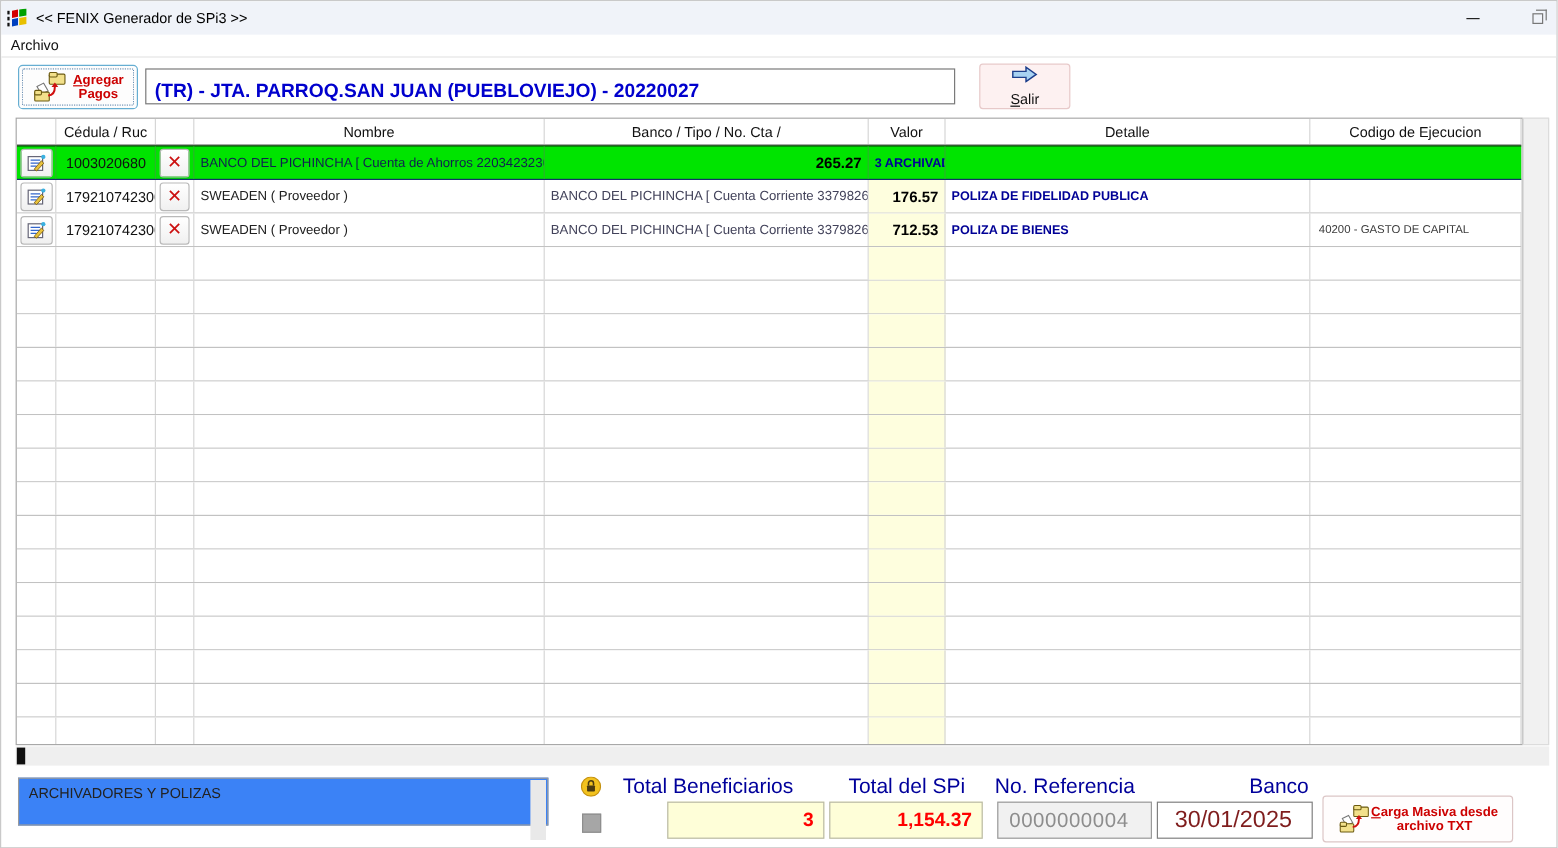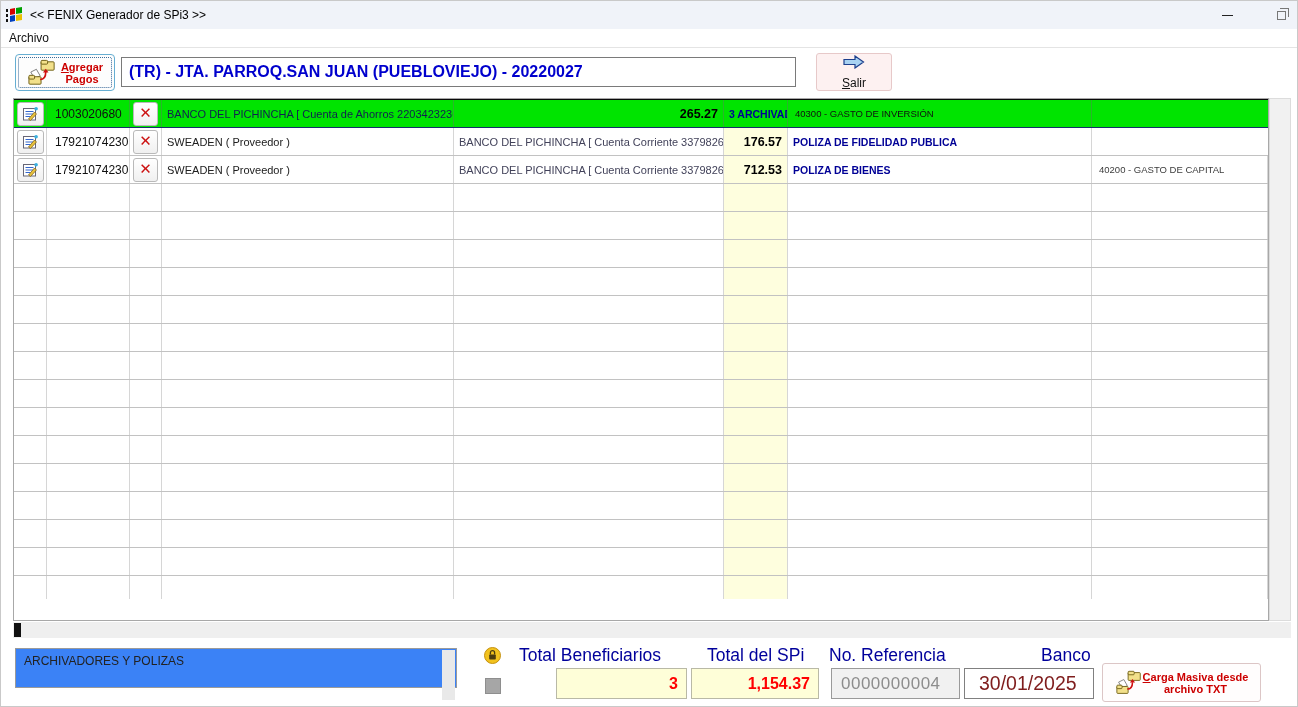--- a/index.html
+++ b/index.html
@@ -20,21 +20,21 @@
   .restore-glyph { position:relative; width:9px; height:9px; border:1px solid #777; background:#f0f3f9; }
   .restore-glyph::before { content:""; position:absolute; left:2px; top:-4px; width:8px; height:8px; border:1px solid #777; border-bottom:none; border-left:none; }
   
   .menubar { position:absolute; left:0; top:28px; width:100%; height:19px; background:#ffffff; border-bottom:1px solid #e4e4e4; display:flex; align-items:center; }
   .menu-item { font-size:12px; color:#111; padding:0 8px; height:100%; display:flex; align-items:center; }
   
   .btn-add { position:absolute; left:14px; top:53px; width:100px; height:37px; background:#fdfdfd; border:1px solid #66aed2; border-radius:4px; display:flex; align-items:center; justify-content:center; gap:4px; cursor:pointer; }
   .btn-add .inner-focus { position:absolute; inset:2px; border:1px dotted #3a6a9a; border-radius:2px; }
   .red-btn-label { color:#cc0000; font-weight:bold; font-size:11px; line-height:12px; text-align:center; }
   .uf::first-letter { text-decoration:underline; }
-  .entity-field { position:absolute; left:120px; top:56px; width:675px; height:30px; background:#fff; border:1px solid #7a7a7a; font-weight:bold; font-size:16px; color:#0000cd; display:flex; align-items:center; padding-left:7px; white-space:nowrap; overflow:hidden; }
+  .entity-field { position:absolute; left:120px; top:56px; width:675px; height:30px; background:#fff; border:1px solid #7a7a7a; font-weight:bold; font-size:16px; color:#0000cd; display:flex; align-items:flex-end; padding-left:7px; white-space:nowrap; overflow:hidden; }
   .btn-exit { position:absolute; left:815px; top:52px; width:76px; height:38px; background:#fdf1f1; border:1px solid #e7c9c9; border-radius:3px; display:flex; flex-direction:column; align-items:center; justify-content:center; cursor:pointer; }
   .btn-exit .lbl { font-size:12px; color:#111; margin-top:7px; }
   
   .grid { position:absolute; left:12px; top:97px; width:1256px; height:523px; border:1px solid #a8a8a8; background:#fff; overflow:hidden; }
   .grid-header { display:grid; grid-template-columns:33px 83px 32px 292px 270px 64px 304px 176px; height:22px; border-bottom:1px solid #a8a8a8; background:#fff; }
   .grid-header .hcell { font-size:12px; color:#111; display:flex; align-items:center; justify-content:center; border-right:1px solid #d6d6d6; overflow:hidden; white-space:nowrap; }
   .grid-body { height:500px; overflow:hidden; }
   .grow { display:grid; grid-template-columns:33px 83px 32px 292px 270px 64px 304px 176px; height:28px; border-bottom:1px solid #c2c2c2; background:#fff; }
   .grow > div { border-right:1px solid #d6d6d6; display:flex; align-items:center; overflow:hidden; white-space:nowrap; }
   .grow.selected { background:#00e400; border-top:1px solid #0a0a0a; border-bottom:1px solid #15306a; height:29px; }
@@ -116,20 +116,30 @@
   </div>
 
   <div class="btn-exit">
     <svg width="22" height="14" viewBox="0 0 22 14">
       <polygon points="1,4.5 12,4.5 12,1 20.5,7 12,13 12,9.5 1,9.5" fill="#a8d2f2" stroke="#1d3f8c" stroke-width="1.2"></polygon>
     </svg>
     <div class="lbl uf">Salir</div>
   </div>
 
   <div class="grid">
+    <div class="grid-header">
+      <div class="hcell"></div>
+      <div class="hcell">Cédula / Ruc</div>
+      <div class="hcell"></div>
+      <div class="hcell">Nombre</div>
+      <div class="hcell">Banco / Tipo / No. Cta /</div>
+      <div class="hcell">Valor</div>
+      <div class="hcell">Detalle</div>
+      <div class="hcell">Codigo de Ejecucion</div>
+    </div>
     <div class="grid-body" id="rows">
         <div class="grow selected">
           <div>
             <div class="mini-btn">
               <svg width="17" height="16" viewBox="0 0 16 16">
   <rect x="1" y="2.5" width="12" height="11.5" fill="#fff" stroke="#667"></rect>
   <line x1="3" y1="5.5" x2="11" y2="5.5" stroke="#36c"></line>
   <line x1="3" y1="8" x2="11" y2="8" stroke="#36c"></line>
   <line x1="3" y1="10.5" x2="8" y2="10.5" stroke="#36c"></line>
   <polygon points="6,13 12,6 14,8 8,14.5" fill="#e8c23c" stroke="#7a5a10" stroke-width="0.7"></polygon>
@@ -139,21 +149,20 @@
           </div>
           <div class="cell-cedula">1003020680</div>
           <div>
             <div class="mini-btn del-btn">
               <span class="x-glyph">✕</span>
             </div>
           </div>
           <div class="cell-banco">BANCO DEL PICHINCHA [ Cuenta de Ahorros 2203423236 ]</div>
           <div class="cell-valor">265.27</div>
           <div class="cell-detalle">3 ARCHIVADORES AEREOS</div>
-          <div class="cell-codigo">40300 - GASTO DE INVERSIÓN</div>
         </div>
         <div class="grow">
           <div>
             <div class="mini-btn">
               <svg width="17" height="16" viewBox="0 0 16 16">
   <rect x="1" y="2.5" width="12" height="11.5" fill="#fff" stroke="#667"></rect>
   <line x1="3" y1="5.5" x2="11" y2="5.5" stroke="#36c"></line>
   <line x1="3" y1="8" x2="11" y2="8" stroke="#36c"></line>
   <line x1="3" y1="10.5" x2="8" y2="10.5" stroke="#36c"></line>
   <polygon points="6,13 12,6 14,8 8,14.5" fill="#e8c23c" stroke="#7a5a10" stroke-width="0.7"></polygon>

